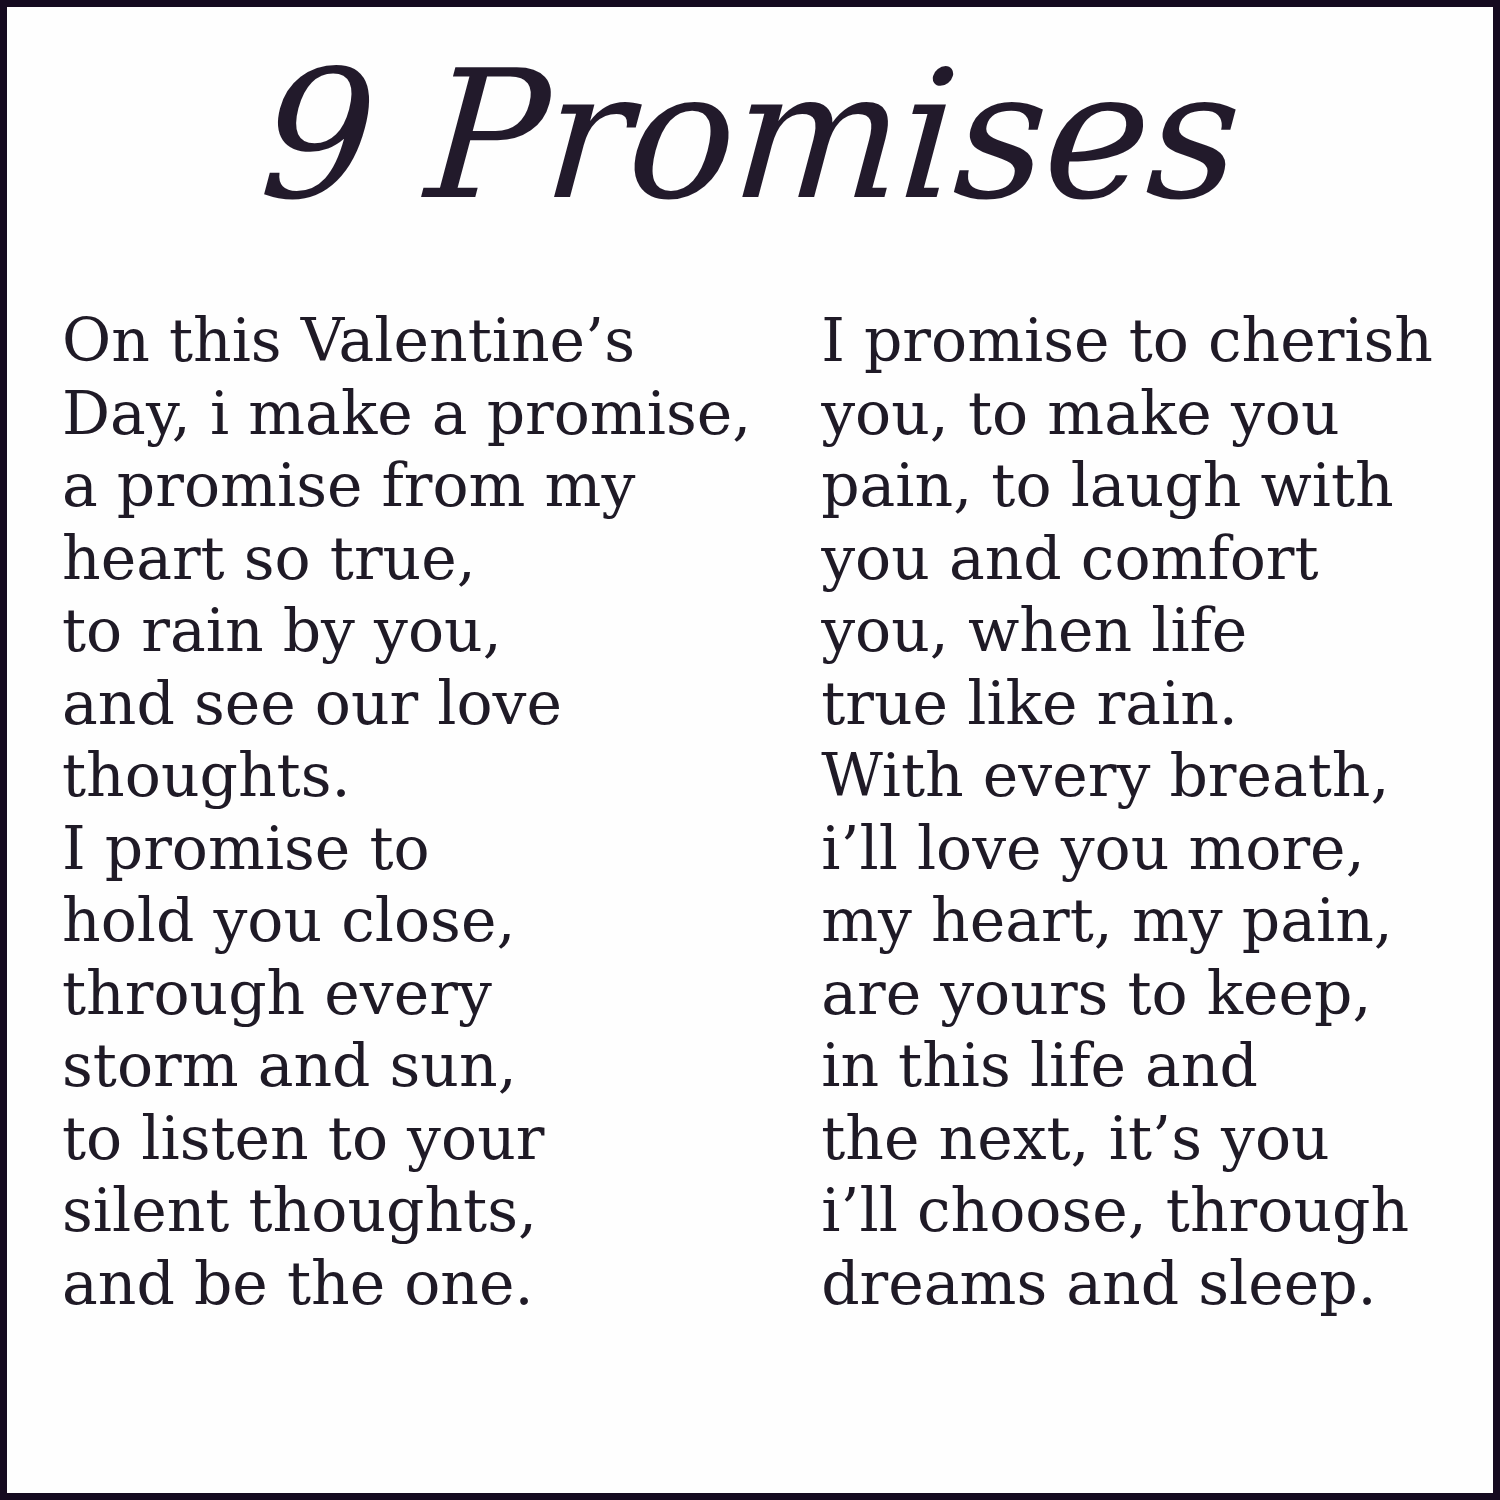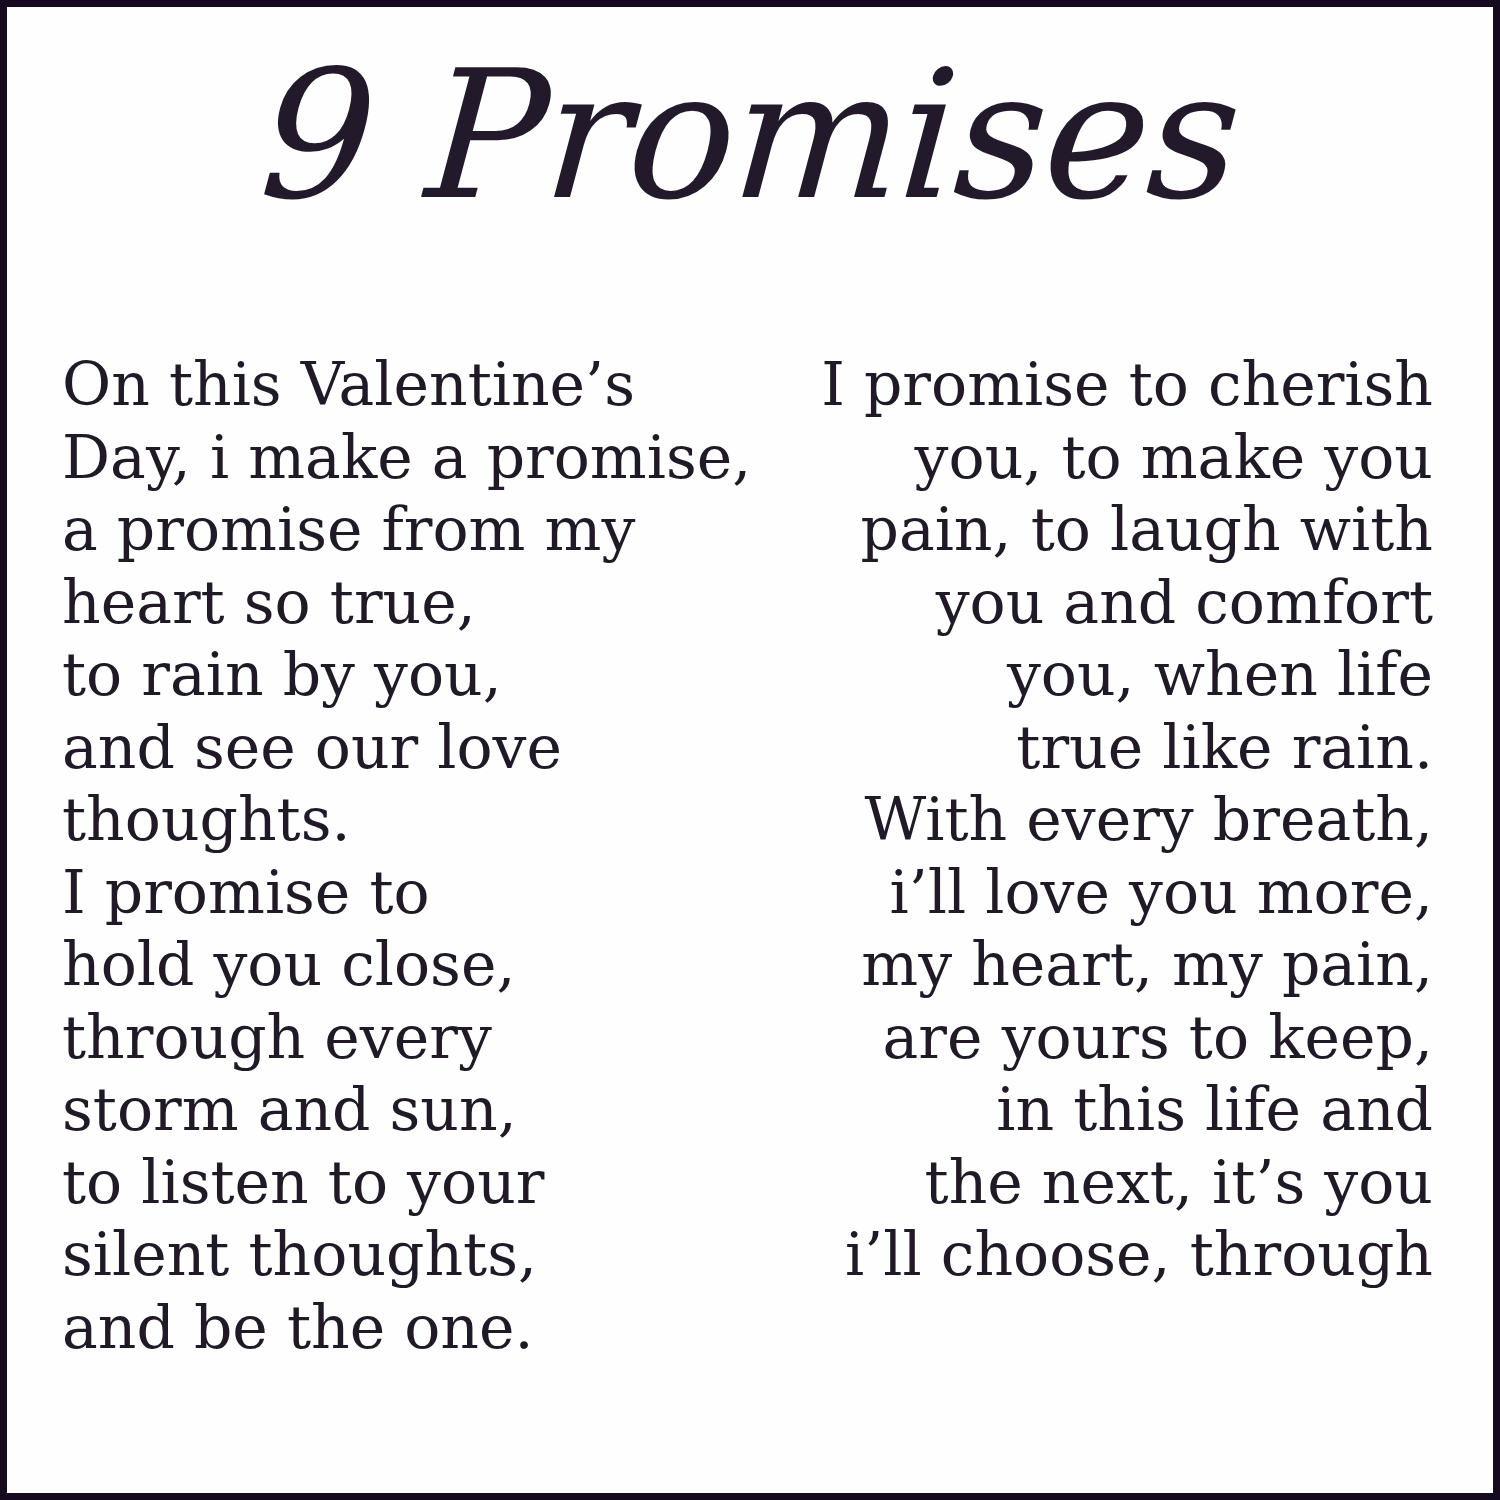--- a/index.html
+++ b/index.html
@@ -33,30 +33,29 @@
     color: #221a2b;
     transform: skewX(-4deg);
   }
   .columns {
     position: absolute;
     top: 297px;
     left: 55px;
     right: 60px;
     display: flex;
     justify-content: space-between;
-    margin-top: 44px;
   }
   .col {
     font-size: 60px;
     line-height: 72.5px;
     letter-spacing: 0px;
     white-space: nowrap;
   }
   .col-left  { text-align: left; }
-  .col-right { text-align: right; }
+  .col-right { }
   .poem-line { min-height: 72.5px; }
 </style>
 </head>
 <body>
 
 <div class="page">
 
   <div class="title">9 Promises</div>
 
   <div class="columns">
@@ -85,16 +84,17 @@
       <div class="poem-line">you and comfort</div>
       <div class="poem-line">you, when life</div>
       <div class="poem-line">true like rain.</div>
       <div class="poem-line">With every breath,</div>
       <div class="poem-line">i’ll love you more,</div>
       <div class="poem-line">my heart, my pain,</div>
       <div class="poem-line">are yours to keep,</div>
       <div class="poem-line">in this life and</div>
       <div class="poem-line">the next, it’s you</div>
       <div class="poem-line">i’ll choose, through</div>
+      <div class="poem-line">dreams and sleep.</div>
     </div>
 
   </div>
 </div>
 
 </body></html>

